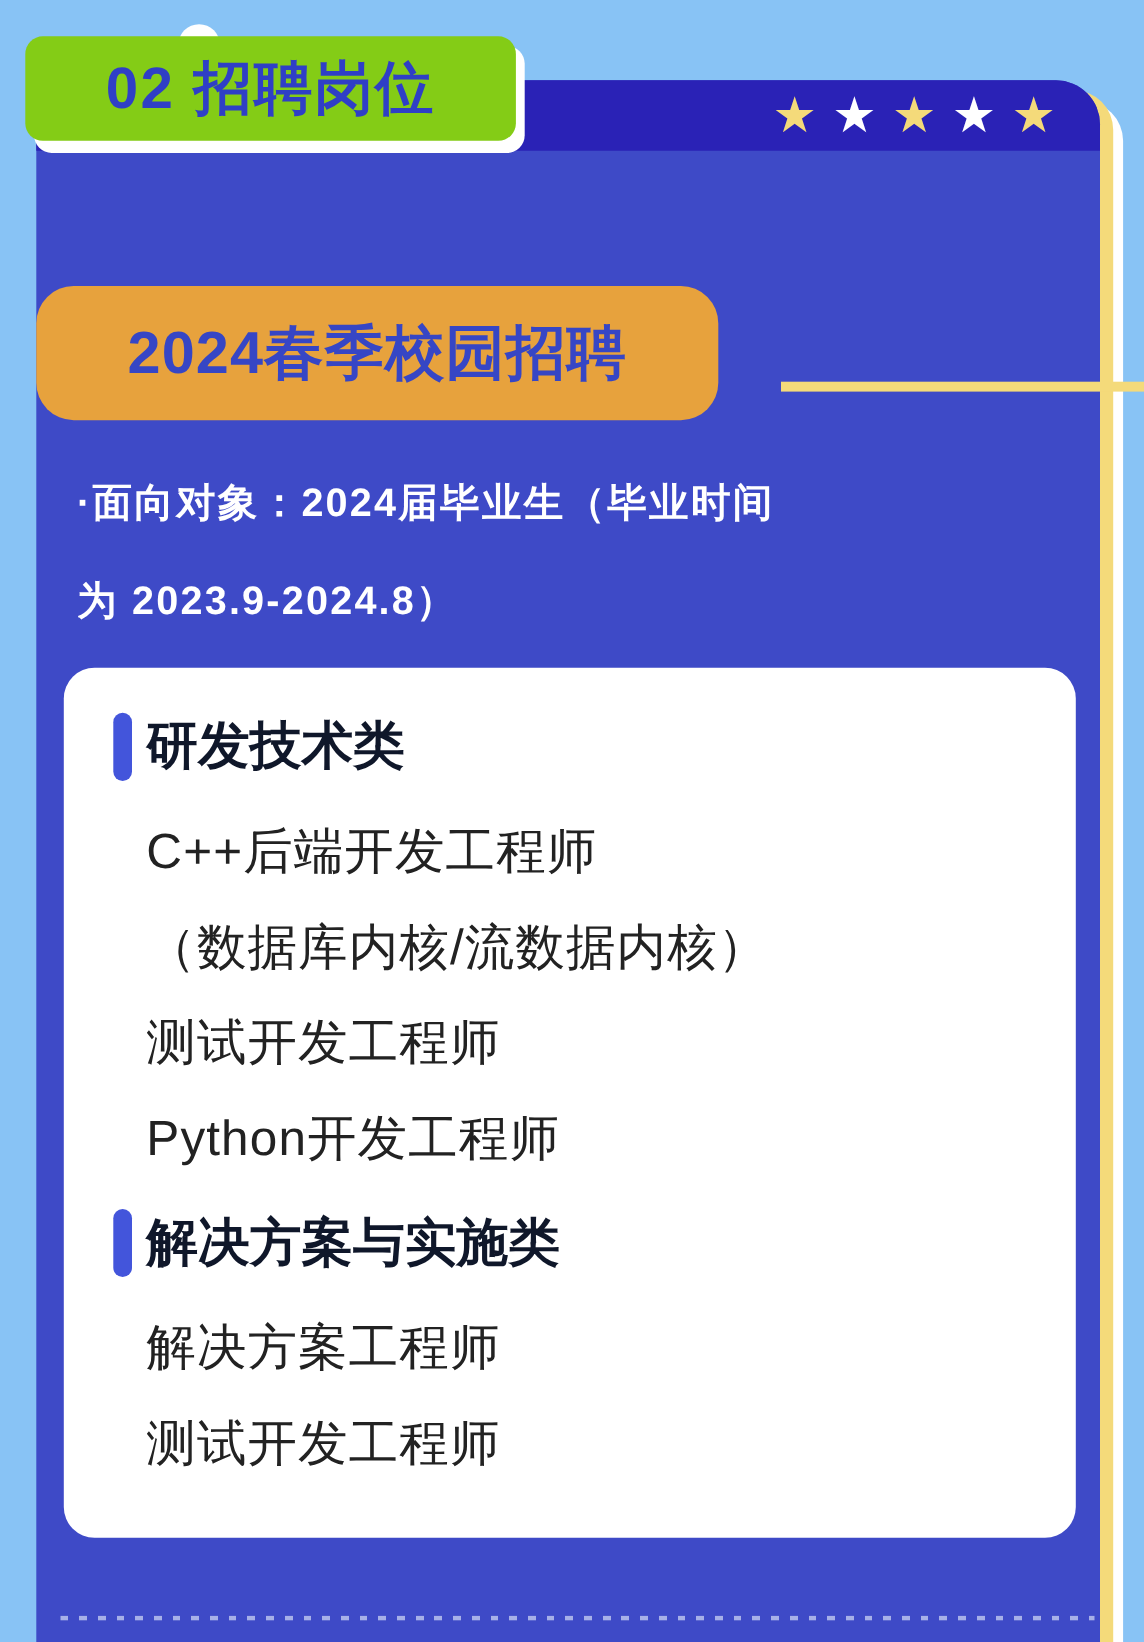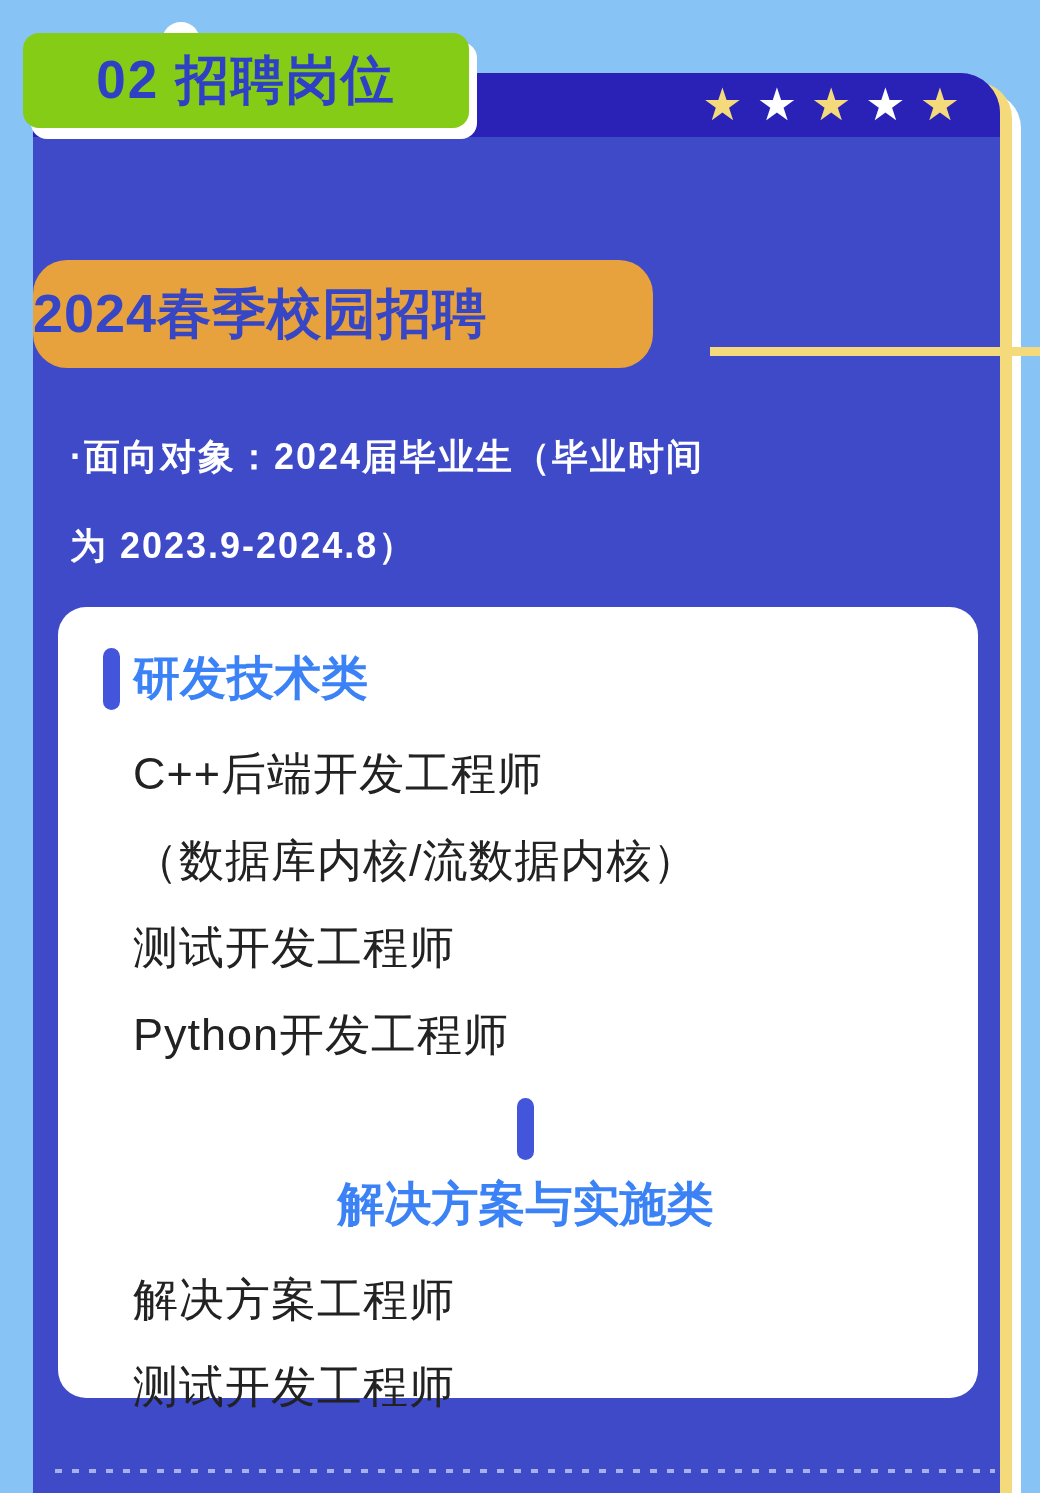--- a/index.html
+++ b/index.html
@@ -24,36 +24,36 @@
   
   .section-badge-shadow{position:absolute;left:31px;top:42px;width:446px;height:97px;
     background:#FFFFFF;border-radius:16px;z-index:5;}
   .deco-circle{position:absolute;left:162px;top:22px;width:38px;height:38px;
     border-radius:50%;background:#FFFFFF;z-index:4;}
   .section-badge{position:absolute;left:23px;top:33px;width:446px;height:95px;
     background:#84cc16;border-radius:16px;display:flex;align-items:center;justify-content:center;
     font-size:53px;font-weight:800;color:#2F3FC6;letter-spacing:2px;z-index:6;}
 
   
-  .title-badge{position:absolute;left:0;top:187px;width:620px;height:108px;
-    background:#E7A23D;border-radius:34px;display:flex;align-items:center;
+  .title-badge{position:absolute;left:0;top:187px;width:620px;height:122px;
+    background:#E7A23D;border-radius:34px;display:flex;align-items:center;justify-content:center;
     font-size:54px;font-weight:800;color:#3646C5;letter-spacing:1px;}
   .title-rule{position:absolute;left:677px;top:274px;width:335px;height:9px;background:#F4DA7A;}
 
   
   .audience{position:absolute;left:37px;top:339px;color:#FFFFFF;font-weight:700;
     font-size:36px;line-height:89px;letter-spacing:2px;white-space:nowrap;}
 
   
   .job-card{position:absolute;left:25px;top:534px;width:920px;height:791px;
     background:#FFFFFF;border-radius:28px;box-sizing:border-box;
     padding:40px 30px 0 75px;color:#1E1E1E;}
   .group-heading{display:flex;align-items:center;gap:13px;margin:0 0 40px -30px;
-    font-size:47px;font-weight:800;color:#3b82f6;}
-  .group-heading.second{margin-top:25px;flex-direction:column;}
+    font-size:47px;font-weight:800;color:#0f172a;}
+  .group-heading.second{margin-top:25px;}
   .heading-bar{width:17px;height:62px;border-radius:9px;background:#4355DB;flex:0 0 auto;}
   .job-item{font-size:45px;line-height:47px;font-weight:500;color:#222;margin:0 0 40px 0;
     letter-spacing:1px;}
 
   
   .dash-line{position:absolute;left:22px;top:1396px;width:940px;height:4px;
     background:repeating-linear-gradient(90deg,#A7B0E8 0 7px,transparent 7px 17px);}
 </style>
 </head>
 <body>

